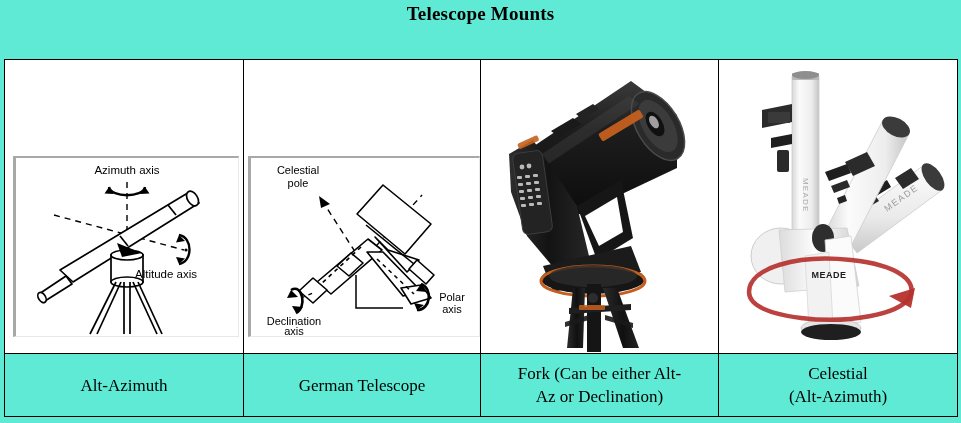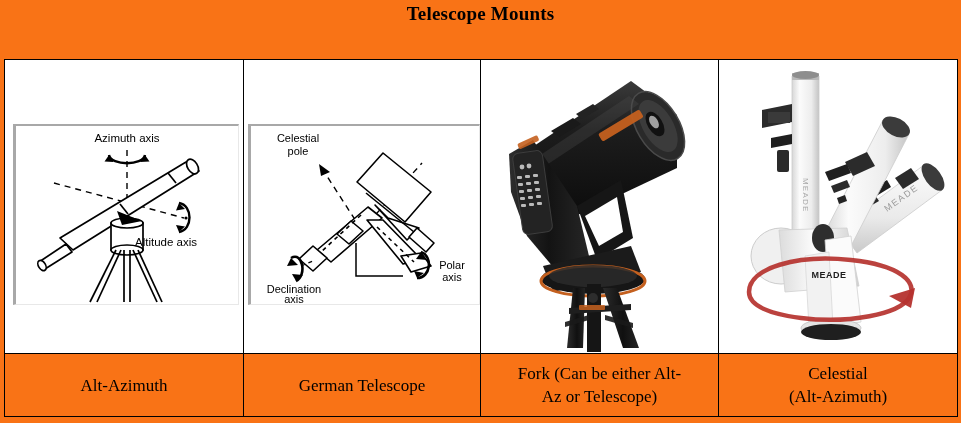--- a/index.html
+++ b/index.html
@@ -11,21 +11,21 @@
     width: 961px;
     height: 423px;
     overflow: hidden;
     font-family: "Liberation Serif", "DejaVu Serif", serif;
     color: #000000;
   }
   #page {
     position: relative;
     width: 961px;
     height: 423px;
-    background: #f97316;
+    background: #5eead4;
   }
 
   
   #title {
     position: absolute;
     left: 0;
     top: 3px;
     width: 961px;
     text-align: center;
     font-family: "Liberation Serif", "DejaVu Serif", serif;
@@ -74,20 +74,21 @@
 
   
   .diagram-panel {
     position: absolute;
     background: #ffffff;
     border-left: 3px solid #a8a8a8;
     border-top: 2px solid #a8a8a8;
     border-right: 1px solid #e8e8e8;
     border-bottom: 1px solid #e8e8e8;
     overflow: hidden;
+    margin-top: 32px;
   }
   #panel-altaz  { left: 8px;  top: 64px; width: 222px; height: 178px; }
   #panel-geq    { left: 4px;  top: 64px; width: 228px; height: 178px; }
 
   .diagram-svg { display: block; width: 100%; height: 100%; }
 
   
   .photo-panel {
     position: absolute;
     left: 0; top: 0; right: 0; bottom: 0;
@@ -403,21 +404,21 @@
 
       <tr>
         <td class="cap-cell col-1">
           <span>Alt-Azimuth</span>
         </td>
         <td class="cap-cell col-2">
           <span>German Telescope</span>
         </td>
         <td class="cap-cell col-3">
           <span>Fork (Can be either Alt-</span><br>
-          <span>Az or Telescope)</span>
+          <span>Az or Declination)</span>
         </td>
         <td class="cap-cell col-4">
           <span>Celestial</span><br>
           <span>(Alt-Azimuth)</span>
         </td>
       </tr>
     </tbody>
   </table>
 
 </div>

